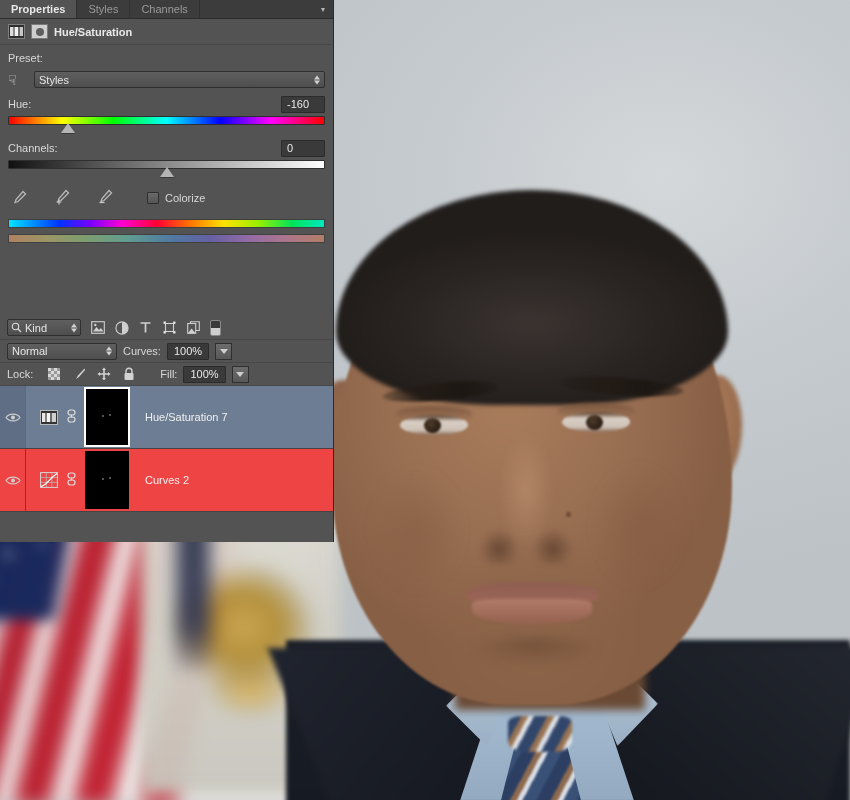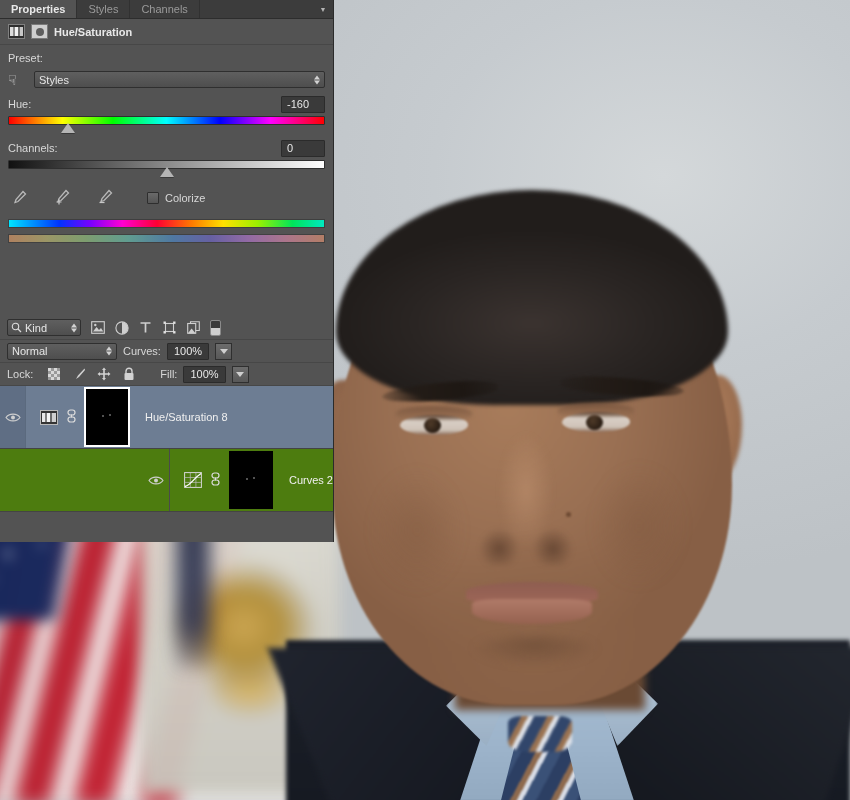--- a/index.html
+++ b/index.html
@@ -384,21 +384,21 @@
       linear-gradient(45deg, #9a9a9a 25%, transparent 25% 75%, #9a9a9a 75%);
     background-size: 6px 6px; background-position: 0 0, 3px 3px;
     background-color: #d8d8d8;
   }
 
   .layer {
     height: 63px; display: flex; align-items: center; position: relative;
     border-bottom: 1px solid #444;
   }
   .layer.selected { background: #6d7d93; }
-  .layer.plain { background: #4d7c0f; justify-content: flex-end; }
+  .layer.plain { background: #ef4444; }
   .eye-cell {
     width: 26px; height: 100%; display: flex; align-items: center; justify-content: center;
     border-right: 1px solid #4a4a4a;
   }
   .layer.selected .eye-cell { border-right: 1px solid #5b6a7e; background: #5f6e84; }
   .eye svg { display: block; }
   .layer-thumbs { display: flex; align-items: center; gap: 8px; padding-left: 14px; }
   .lthumb-adj {
     width: 18px; height: 15px; border: 1px solid #b9b9b9; background: #333;
     display: flex; align-items: center; justify-content: center;
@@ -677,21 +677,21 @@
           <path d="M5.5 5.5 V8.5" stroke="#dcdcdc" stroke-width="1.2"></path>
         </svg>
       </span>
       <div class="mask-box sel">
         <div class="mask-dots">
           <i style="left:6px;top:1px"></i>
             <i style="left:13px;top:0px"></i>
         </div>
       </div>
     </div>
-    <div class="layer-name">Hue/Saturation 8</div>
+    <div class="layer-name">Hue/Saturation 7</div>
   </div>
 
   <div class="layer plain">
     <div class="eye-cell">
       <span class="eye">
         <svg width="16" height="11" viewBox="0 0 16 11">
           <path d="M1 5.5 C4 1 12 1 15 5.5 C12 10 4 10 1 5.5 Z" fill="none" stroke="#cfcfcf" stroke-width="1.1"></path>
           <circle cx="8" cy="5.5" r="2" fill="#cfcfcf"></circle>
         </svg>
       </span>

